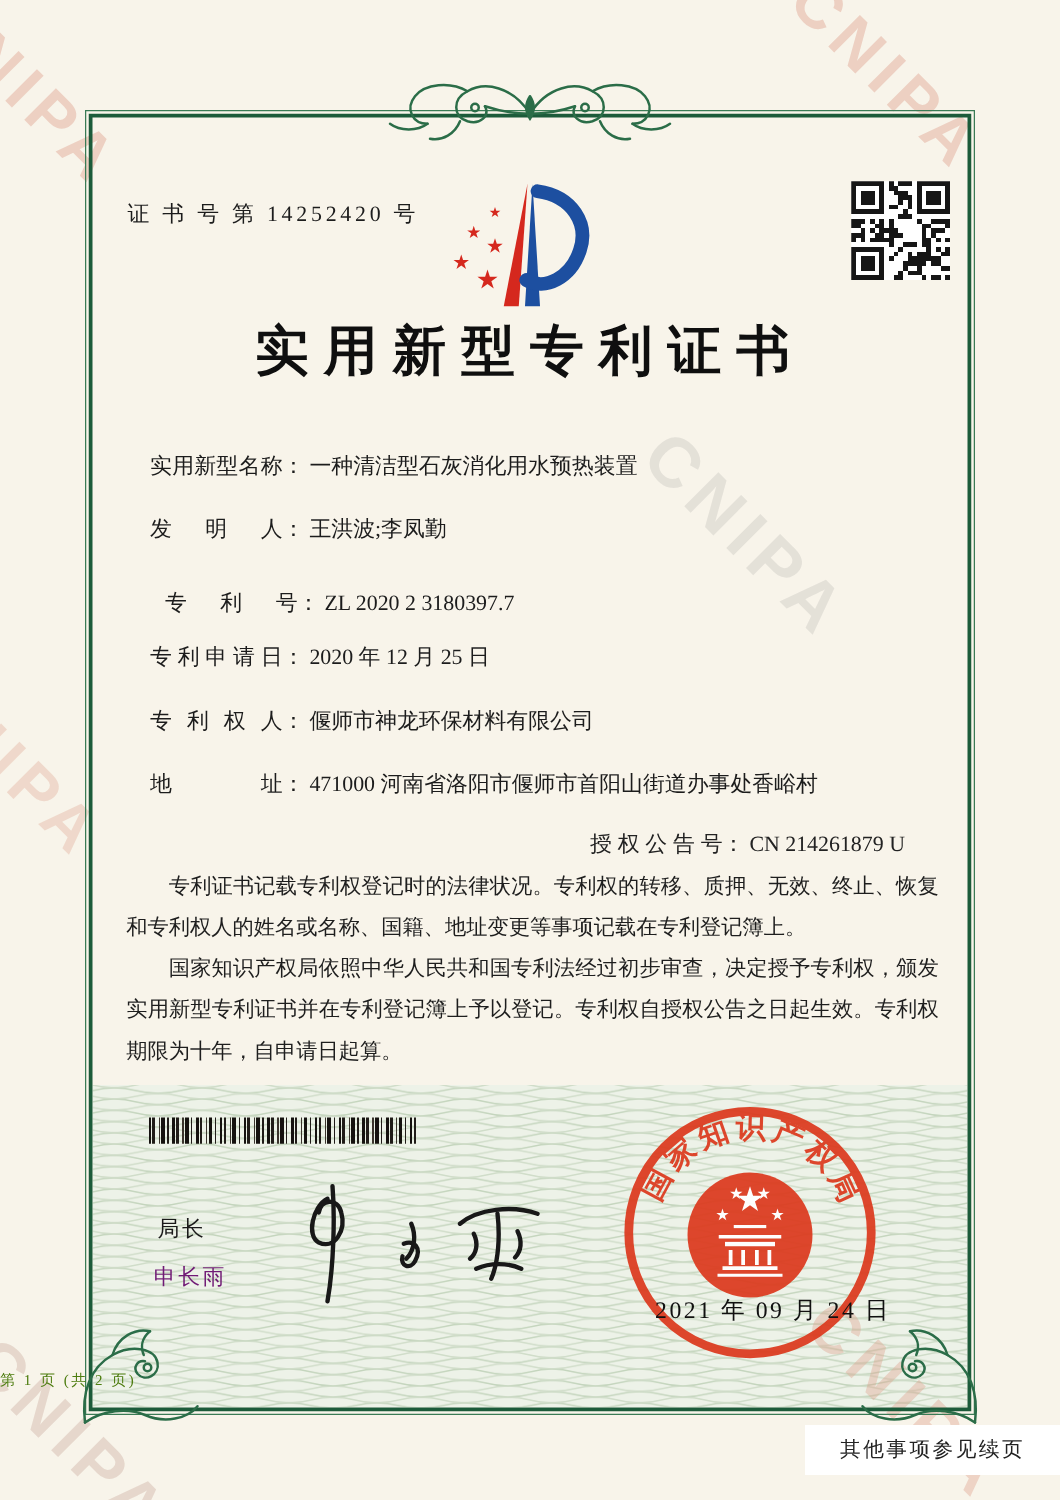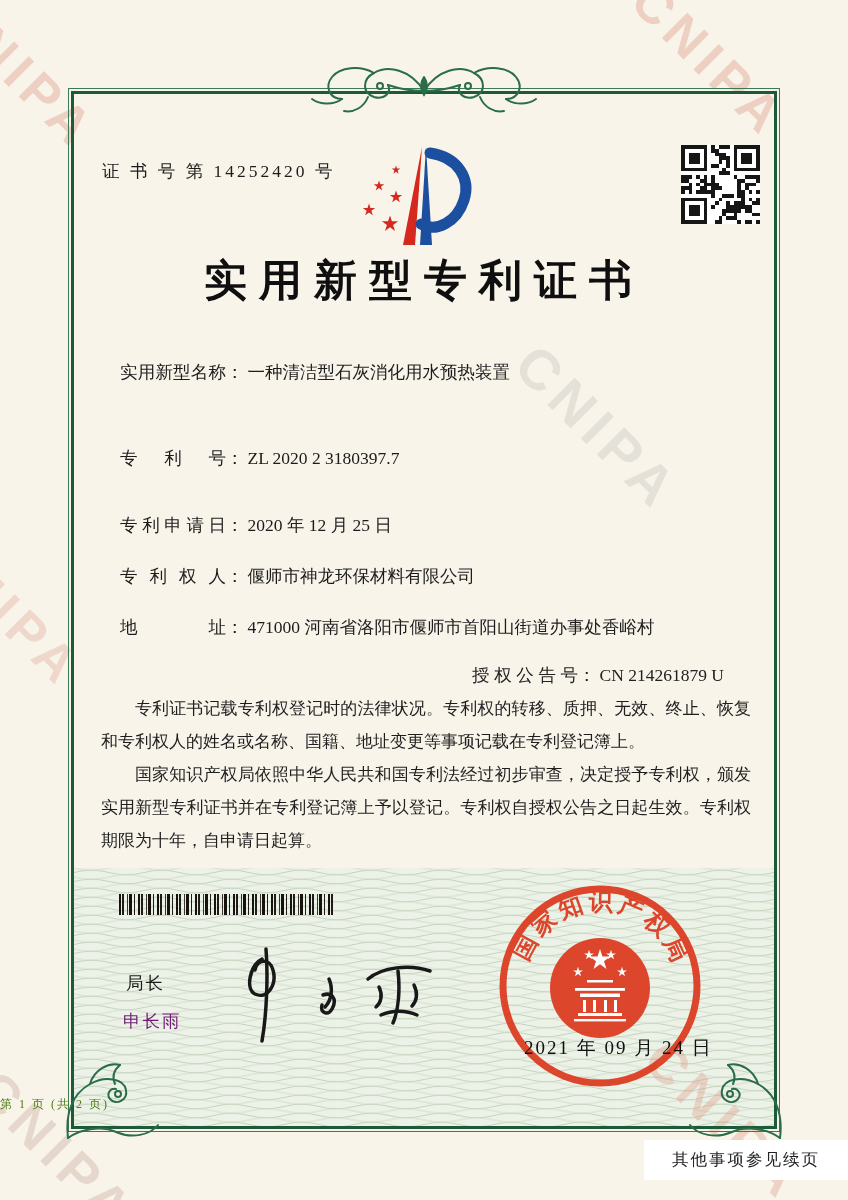--- a/index.html
+++ b/index.html
@@ -25,21 +25,21 @@
   
   .band{left:74px;top:868px;width:700px;height:258px;}
 
   .cert-no{left:102px;top:143px;font-size:17.5px;letter-spacing:3px;color:#1c1c1c;margin-top:16px;}
   .logo{left:356px;top:140px;}
   .qr{left:681px;top:145px;}
   .title{left:0;top:252px;width:100%;text-align:center;font-size:43px;font-weight:700;
          letter-spacing:12px;color:#0f0f0f;}
 
   .field{left:120px;font-size:17.5px;color:#1c1c1c;white-space:nowrap;}
-  .f0{top:360px;} .f1{top:411px;} .f2{top:446px;} .f3{top:513px;} .f4{top:564px;} .f5{top:615px;}
+  .f0{top:360px;} .f1{top:411px;} .f2{top:470px;margin-left:12px;} .f3{top:513px;} .f4{top:564px;} .f5{top:615px;}
   .flabel{display:inline-block;width:106px;text-align:justify;text-align-last:justify;vertical-align:top;}
   .fcolon{margin-right:4px;}
   .grant-left{left:120px;top:663px;font-size:17.5px;white-space:nowrap;}
   .grant-right{left:472px;top:663px;font-size:17.5px;white-space:nowrap;}
 
   .paras{left:101px;top:692px;width:650px;font-size:17px;line-height:33px;
          color:#1e1e1e;text-align:justify;}
   .paras p{margin:0;text-indent:2em;}
 
   .barcode{left:119px;top:894px;width:216px;height:21px;
@@ -156,20 +156,23 @@
       <path d="M0,14h7v7h-7z M1,15v5h5v-5z" fill-rule="evenodd"></path>
       <rect x="2" y="16" width="3" height="3"></rect>
     </g>
   </svg>
 
   <div class="abs field f0">
     <span class="flabel">实用新型名称</span><span class="fcolon">：</span><span>一种清洁型石灰消化用水预热装置</span>
   </div>
 
   <div class="abs title">实用新型专利证书</div>
+  <div class="abs field f1">
+    <span class="flabel">发明人</span><span class="fcolon">：</span><span>王洪波;李凤勤</span>
+  </div>
   <div class="abs field f2">
     <span class="flabel">专利号</span><span class="fcolon">：</span><span>ZL 2020 2 3180397.7</span>
   </div>
   <div class="abs field f3">
     <span class="flabel">专利申请日</span><span class="fcolon">：</span><span>2020 年 12 月 25 日</span>
   </div>
   <div class="abs field f4">
     <span class="flabel">专利权人</span><span class="fcolon">：</span><span>偃师市神龙环保材料有限公司</span>
   </div>
   <div class="abs field f5">

